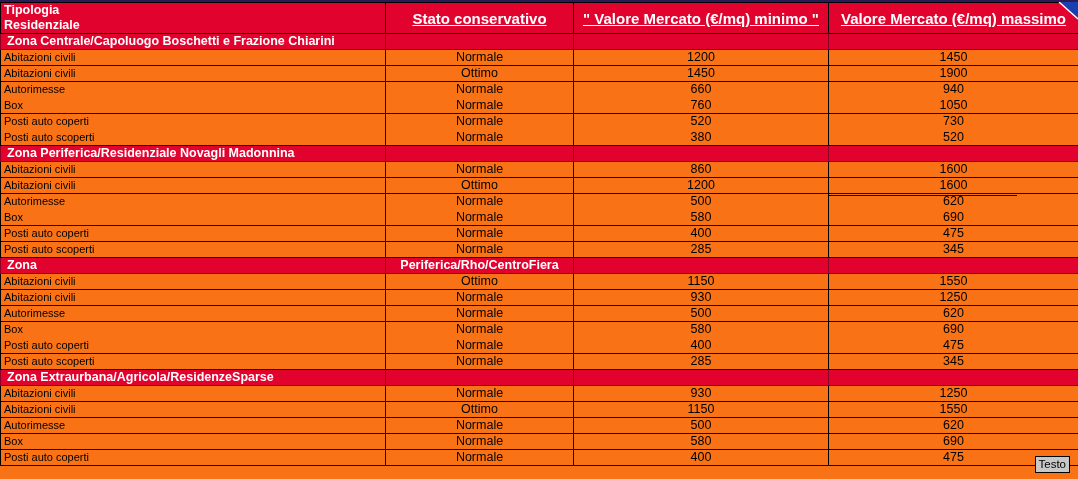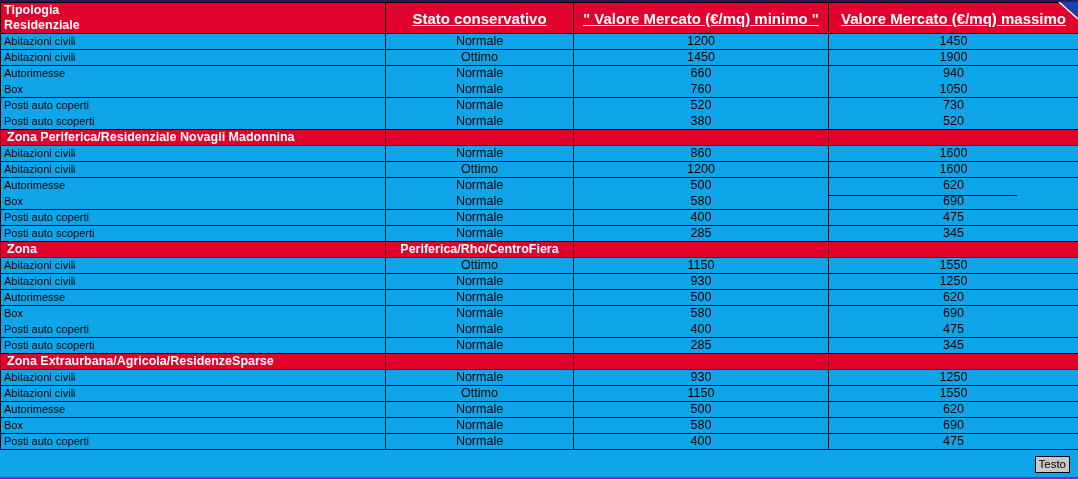--- a/index.html
+++ b/index.html
@@ -13,23 +13,23 @@
     width: 1078px;
     height: 479px;
     overflow: hidden;
   }
 
   #sheet {
     position: relative;
     width: 1078px;
     height: 479px;
     box-sizing: border-box;
-    background: #0ea5e9;
+    background: #f97316;
     border-top: 2px solid #2b1a55;
-    border-bottom: 2px solid #a21caf;
+    border-bottom: 2px solid #f97316;
   }
 
   table.tbl {
     border-collapse: collapse;
     table-layout: fixed;
     width: 1078px;
     font-size: 12px;
     color: #000000;
   }
 
@@ -148,20 +148,26 @@
         <col class="c2">
         <col class="c3">
     </colgroup>
     <tbody id="tbody">
       <tr>
         <td class="hdr-title"><span>Tipologia</span><br><span>Residenziale</span></td>
         <td class="hdr">Stato conservativo</td>
         <td class="hdr">" Valore Mercato (€/mq) minimo "</td>
         <td class="hdr">Valore Mercato (€/mq) massimo</td>
       </tr>
+    <tr class="section">
+          <td class="sec-name">Zona Centrale/Capoluogo Boschetti e Frazione Chiarini</td>
+          <td class="sec-mid"></td>
+          <td></td>
+          <td></td>
+        </tr>
         <tr>
           <td class="lbl">Abitazioni civili</td>
           <td class="ctr">Normale</td>
           <td class="ctr">1200</td>
           <td class="ctr">1450</td>
         </tr>
         <tr>
           <td class="lbl">Abitazioni civili</td>
           <td class="ctr">Ottimo</td>
           <td class="ctr">1450</td>

